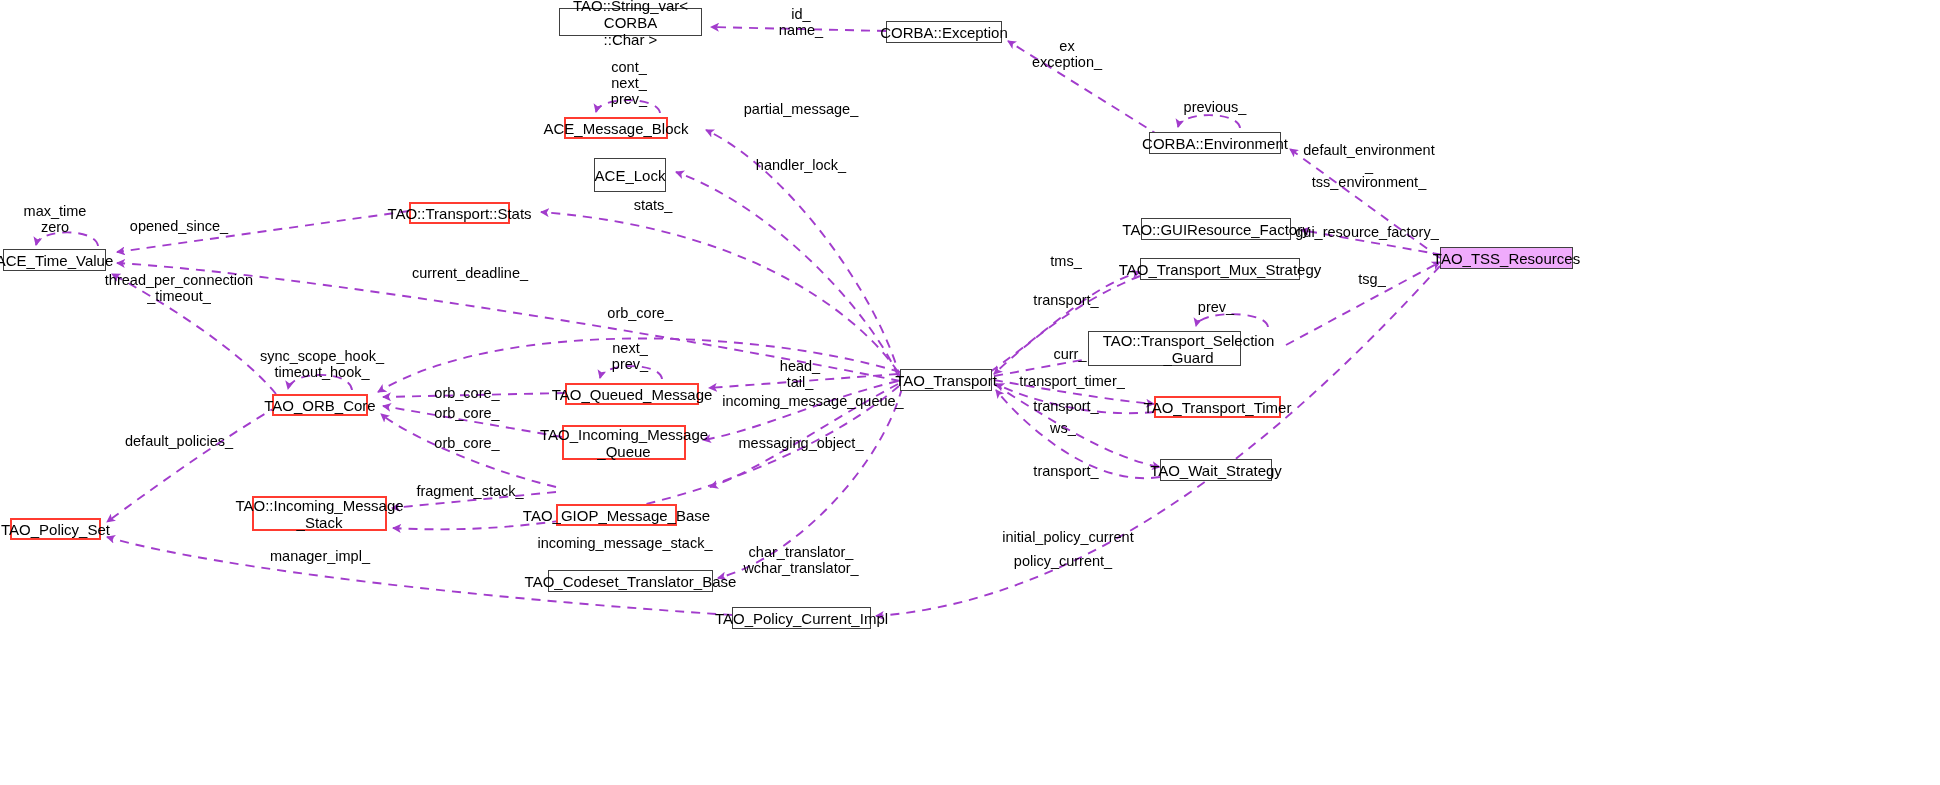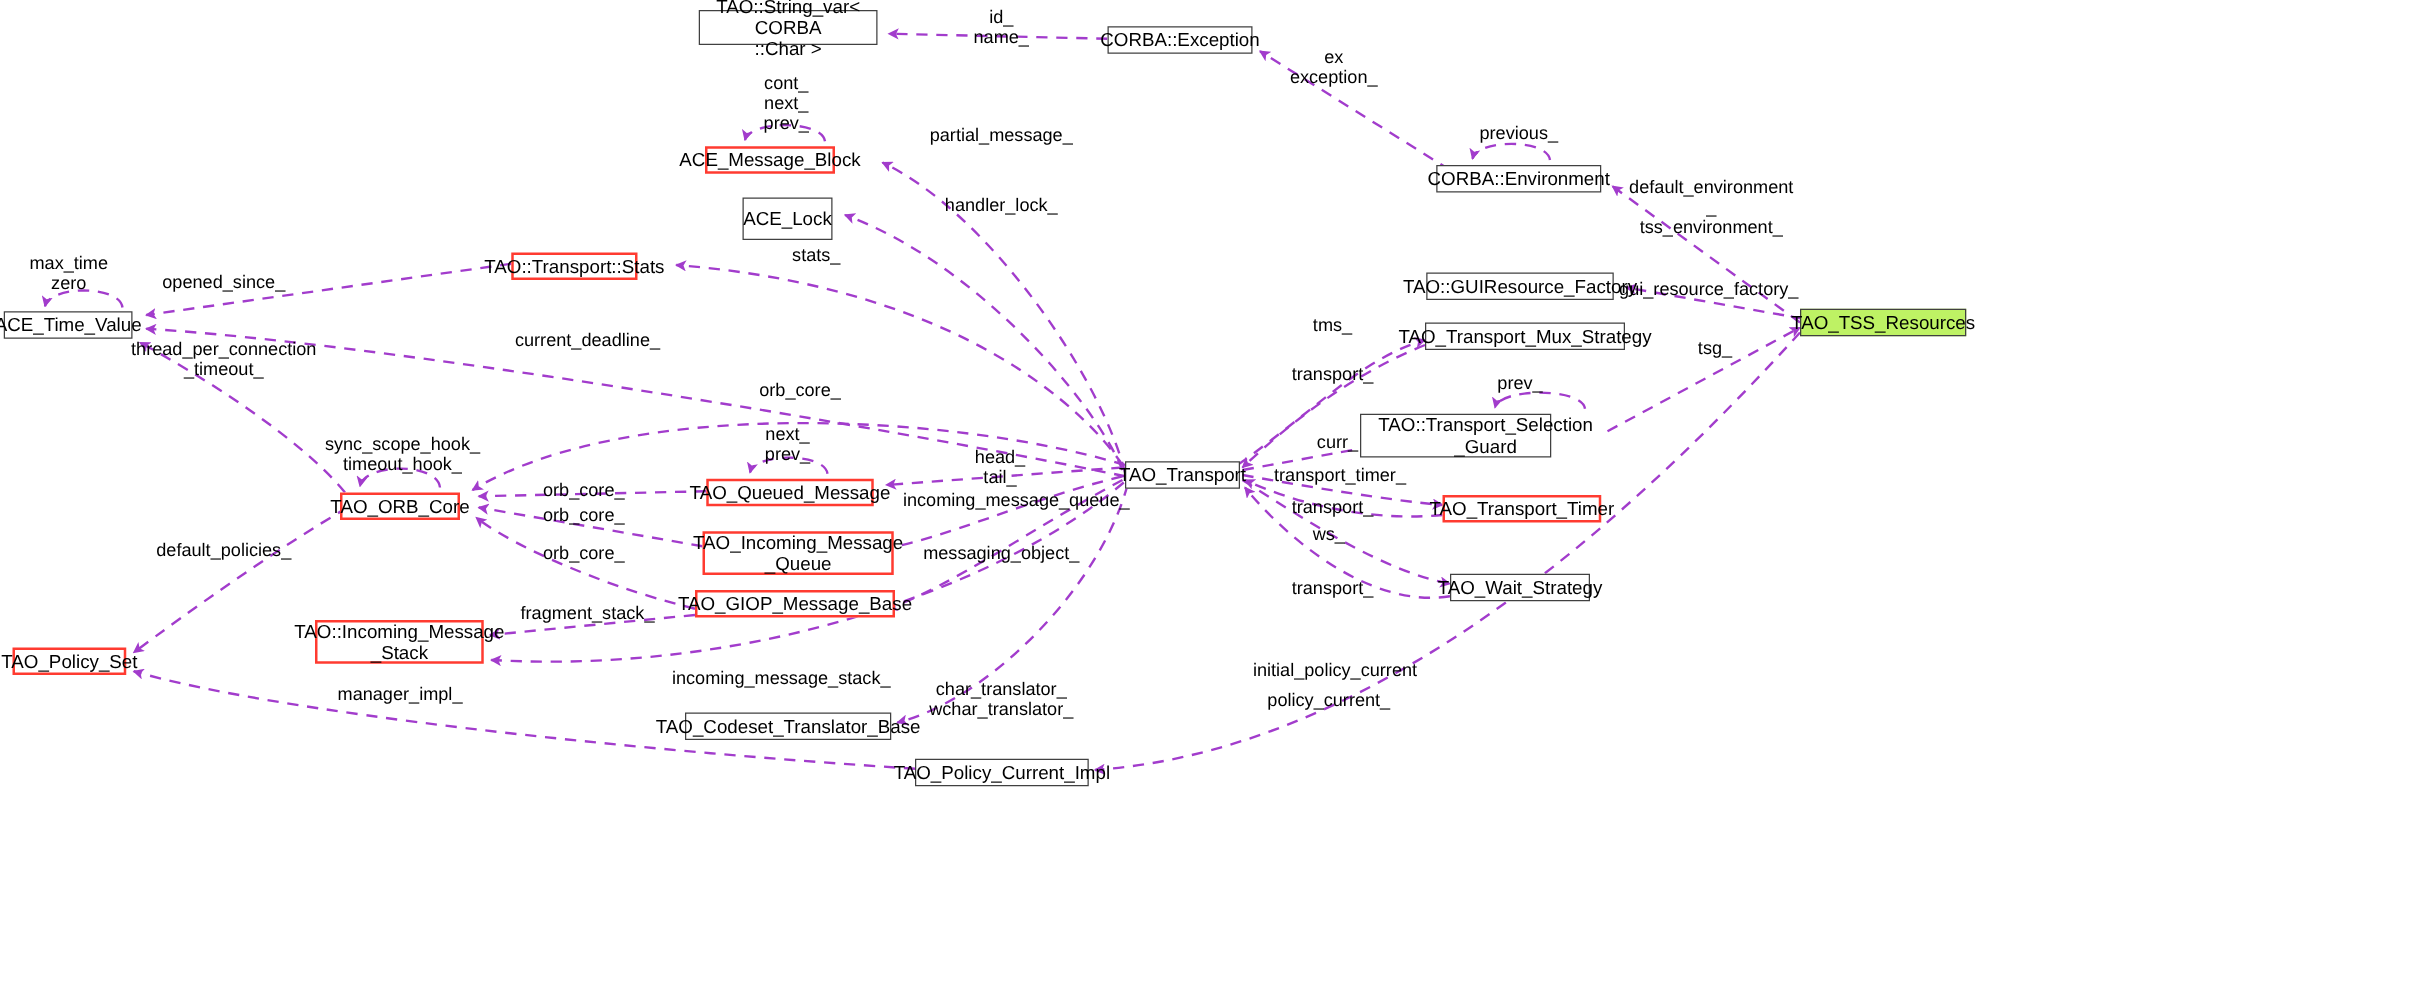--- a/index.html
+++ b/index.html
@@ -18,21 +18,21 @@
     text-align:center;
     font-size:15px;
     line-height:17px;
     color:#000000;
     background:#ffffff;
     white-space:pre-line;
     z-index:5;
   }
   .node.black{border:1.6px solid #404040;}
   .node.red{border:2px solid #ff3b30;}
-  .node.focus{border:1.6px solid #404040;background:#bef264;}
+  .node.focus{border:1.6px solid #404040;background:#f0abfc;}
   .edge-label{
     position:absolute;
     font-size:14.5px;
     line-height:16px;
     color:#000000;
     text-align:center;
     white-space:pre-line;
     z-index:6;
     transform:translateX(-50%);
   }
@@ -137,24 +137,24 @@
       <div class="node black" style="left: 1141px; top: 218px; width: 150px; height: 22px;">TAO::GUIResource_Factory</div>
       <div class="node black" style="left: 3px; top: 249px; width: 103px; height: 22px;">ACE_Time_Value</div>
       <div class="node black" style="left: 1140px; top: 258px; width: 160px; height: 22px;">TAO_Transport_Mux_Strategy</div>
       <div class="node focus" style="left: 1440px; top: 247px; width: 133px; height: 22px;">TAO_TSS_Resources</div>
       <div class="node black" style="left: 1088px; top: 331px; width: 153px; height: 35px; padding-left: 48px;">TAO::Transport_Selection
 _Guard</div>
       <div class="node black" style="left: 900px; top: 369px; width: 92px; height: 22px;">TAO_Transport</div>
       <div class="node red" style="left: 272px; top: 394px; width: 96px; height: 22px;">TAO_ORB_Core</div>
       <div class="node red" style="left: 565px; top: 383px; width: 134px; height: 22px;">TAO_Queued_Message</div>
       <div class="node red" style="left: 1154px; top: 396px; width: 127px; height: 22px;">TAO_Transport_Timer</div>
-      <div class="node red" style="left: 562px; top: 425px; width: 153px; height: 35px;">TAO_Incoming_Message
+      <div class="node red" style="left: 562px; top: 425px; width: 124px; height: 35px;">TAO_Incoming_Message
 _Queue</div>
       <div class="node black" style="left: 1160px; top: 459px; width: 112px; height: 22px;">TAO_Wait_Strategy</div>
-      <div class="node red" style="left: 556px; top: 472px; width: 160px; height: 22px;">TAO_GIOP_Message_Base</div>
+      <div class="node red" style="left: 556px; top: 504px; width: 121px; height: 22px;">TAO_GIOP_Message_Base</div>
       <div class="node red" style="left: 252px; top: 496px; width: 135px; height: 35px;">TAO::Incoming_Message
 _Stack</div>
       <div class="node red" style="left: 10px; top: 518px; width: 91px; height: 22px;">TAO_Policy_Set</div>
       <div class="node black" style="left: 548px; top: 570px; width: 165px; height: 22px;">TAO_Codeset_Translator_Base</div>
       <div class="node black" style="left: 732px; top: 607px; width: 139px; height: 22px;">TAO_Policy_Current_Impl</div>
     </div>
   <div id="label-layer">
       <div class="edge-label" style="left: 801px; top: 6px;">id_
 name_</div>
       <div class="edge-label" style="left: 1067px; top: 38px;">ex

